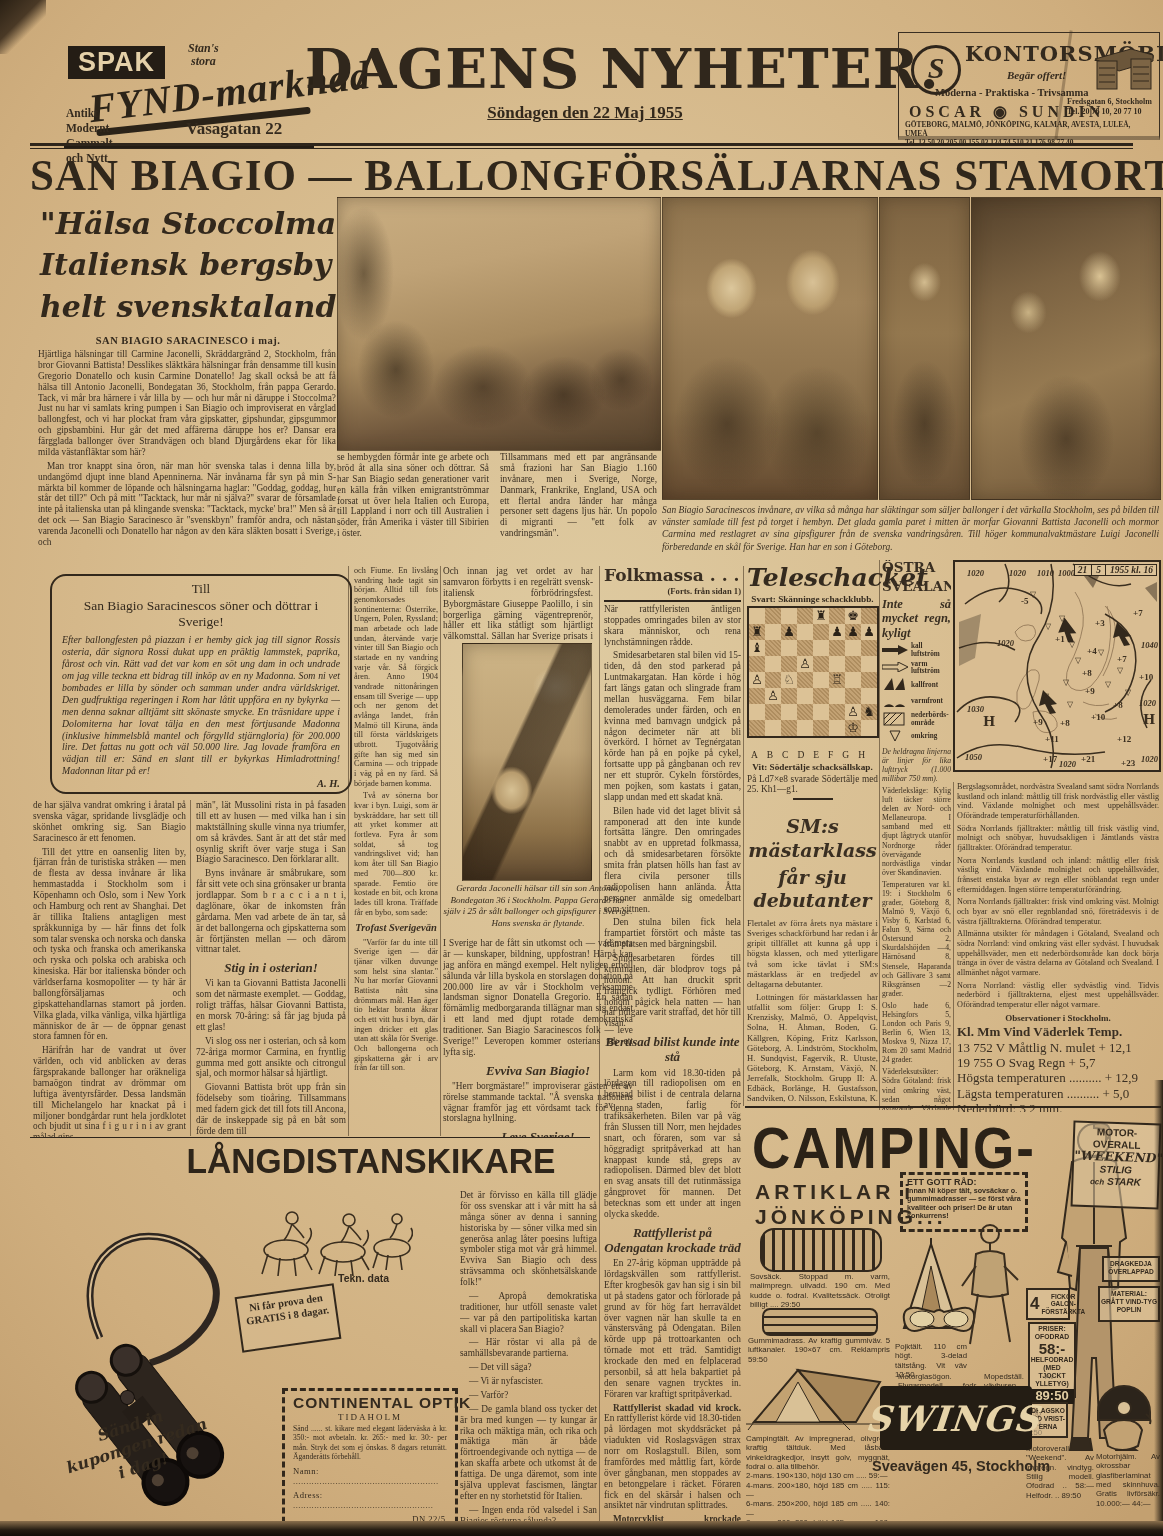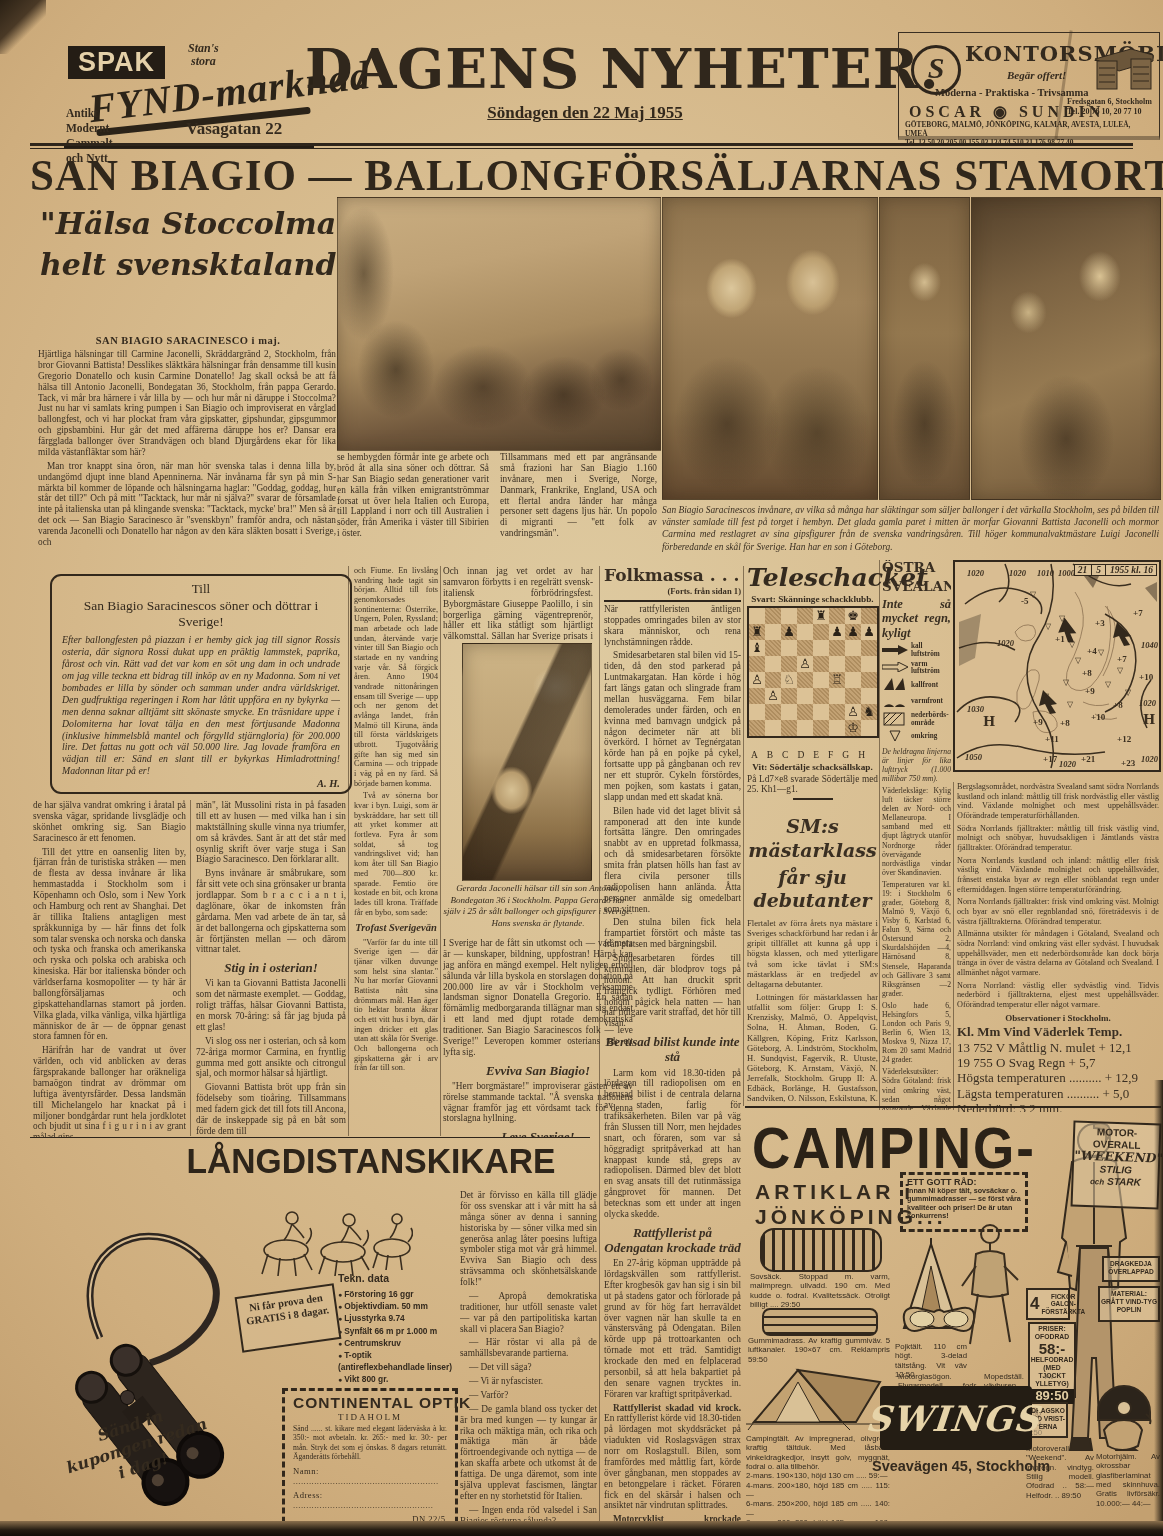--- a/index.html
+++ b/index.html
@@ -77,21 +77,21 @@
     linear-gradient(160deg, #54412b 0%, #7c6342 30%, #977b52 60%, #6f5638 100%);}
   #gerarda{left:462px;top:643px;width:128px;height:236px;background:
     radial-gradient(26px 30px at 38% 62%, #d7c194 0%, #b89c6e 60%, transparent 80%),
     linear-gradient(115deg, transparent 40%, rgba(40,28,16,.65) 42%, rgba(40,28,16,.6) 58%, transparent 60%),
     radial-gradient(30px 26px at 72% 18%, rgba(230,214,178,.8) 0%, transparent 75%),
     linear-gradient(180deg, #cdb486 0%, #bfa477 45%, #8d7148 80%, #5f4930 100%);}
   #underphoto1{left:337px;top:452px;width:152px;height:110px;}
   #underphoto2{left:500px;top:452px;width:157px;height:110px;}
   #strip-caption{left:662px;top:504px;width:497px;height:60px;font-size:9.4px;line-height:1.3;font-style:italic;}
   
-  #letterbox{left:50px;top:574px;width:302px;height:220px;border:2px solid #32281c;border-radius:11px;padding:5px 10px;box-sizing:border-box;}
+  #letterbox{left:50px;top:574px;width:302px;height:220px;border:2px solid #32281c;border-radius:16px;padding:5px 10px;box-sizing:border-box;}
   #letter-to{text-align:center;font-size:13px;margin:0;}
   #letter-head{text-align:center;font-size:13.5px;margin:1px 0 4px;}
   #letter-body{font-style:italic;font-size:9.8px;line-height:1.22;text-align:justify;}
   #letter-sig{text-align:right;font-style:italic;font-weight:bold;font-size:10.5px;margin-top:1px;}
   
   #colA{left:33px;top:800px;width:153px;height:338px;}
   #colB{left:196px;top:800px;width:150px;height:338px;}
   #colC{left:354px;top:566px;width:84px;height:572px;}
   #colD{left:443px;top:566px;width:150px;height:74px;}
   #gerarda-cap{left:443px;top:883px;width:190px;font-style:italic;font-size:9px;line-height:1.3;text-align:center;}
@@ -229,20 +229,21 @@
     </svg>
   </div>
 
   <div class="abs rule" style="left:30px;top:143px;width:1103px;height:3px"></div>
   <div class="abs rule" style="left:30px;top:148px;width:1103px;height:1px"></div>
 
   <div class="abs" id="headline">SAN BIAGIO — BALLONGFÖRSÄLJARNAS STAMORT</div>
 
   <div class="abs" id="kicker">
     <div class="kick-line">"Hälsa Stoccolma"</div>
+    <div class="kick-line">Italiensk bergsby</div>
     <div class="kick-line">helt svensktalande</div>
   </div>
   <div class="abs" id="dateline">SAN BIAGIO SARACINESCO i maj.</div>
   <div class="abs txt s9" id="feat-body">
     <p class="noind">Hjärtliga hälsningar till Carmine Jaconelli, Skräddargränd 2, Stockholm, från bror Giovanni Battista! Desslikes släktkära hälsningar från densamme till kusin Gregorio Donatello och kusin Carmine Donatello! Jag skall också be att få hälsa till Antonio Jaconelli, Bondegatan 36, Stockholm, från pappa Gerardo. Tack, vi mår bra härnere i vår lilla by — och hur mår ni däruppe i Stoccolma? Just nu har vi samlats kring pumpen i San Biagio och improviserat en vårglad ballongfest, och vi har plockat fram våra gipskatter, gipshundar, gipsgummor och gipsbambini. Hur går det med affärerna däruppe hos er? Dansar era färgglada ballonger över Strandvägen och bland Djurgårdens ekar för lika milda västanfläktar som här?</p>
     <p>Man tror knappt sina öron, när man hör svenska talas i denna lilla by, undangömd djupt inne bland Apenninerna. När invånarna får syn på min S-märkta bil kommer de löpande och hälsningarna haglar: "Goddag, goddag, hur står det till?" Och på mitt "Tacktack, hur mår ni själva?" svarar de församlade inte på italienska utan på klingande svenska: "Tacktack, mycke' bra!" Men så är det ock — San Biagio Saracinesco är "svenskbyn" framför andra, och nästan varenda Jaconelli och Donatello har någon av den kära släkten bosatt i Sverige, och</p>
   </div>
 
   <div class="abs ph" id="ph1"></div>
   <div class="abs ph" id="ph2"></div>
@@ -607,29 +608,20 @@
         <path d="M101,34 q-4,12 -8,16 M101,34 q8,8 12,14"></path>
       <ellipse cx="144" cy="56" rx="18" ry="9"></ellipse>
         <path d="M160,50 q7,-7 3,-14 M130,60 l-5,16 M140,63 l-2,15 M152,63 l2,15"></path>
       <circle cx="149" cy="27" r="5"></circle>
         <path d="M149,32 q-3,10 -7,14"></path>
     </g>
   </svg>
   <div class="abs" id="trial">Ni får prova den GRATIS i 8 dagar.</div>
   <div class="abs" id="tekn">
     <div class="t">Tekn. data</div>
-    <div id="tekn-list">
-        <div class="b">Förstoring 16 ggr</div>
-        <div class="b">Objektivdiam. 50 mm</div>
-        <div class="b">Ljusstyrka 9.74</div>
-        <div class="b">Synfält 66 m pr 1.000 m</div>
-        <div class="b">Centrumskruv</div>
-        <div class="b">T-optik (antireflexbehandlade linser)</div>
-        <div class="b">Vikt 800 gr.</div>
-      </div>
   </div>
   <div class="abs" id="coupon">
     <div class="t">CONTINENTAL OPTIK</div>
     <div class="pl">TIDAHOLM</div>
     <div class="bd">Sänd ...... st. kikare med elegant läderväska à kr. 350:- mot avbetaln. kr. 265:- med kr. 30:- per mån. Stryk det som ej önskas. 8 dagars returrätt. Äganderätts förbehåll.</div>
     <div class="fl">Namn:  .......................................................</div>
     <div class="fl">Adress:  .....................................................</div>
     <div class="fl">............................................  DN 22/5</div>
   </div>
   <div class="abs" id="send-script">Sänd in kupongen redan i dag!</div>

